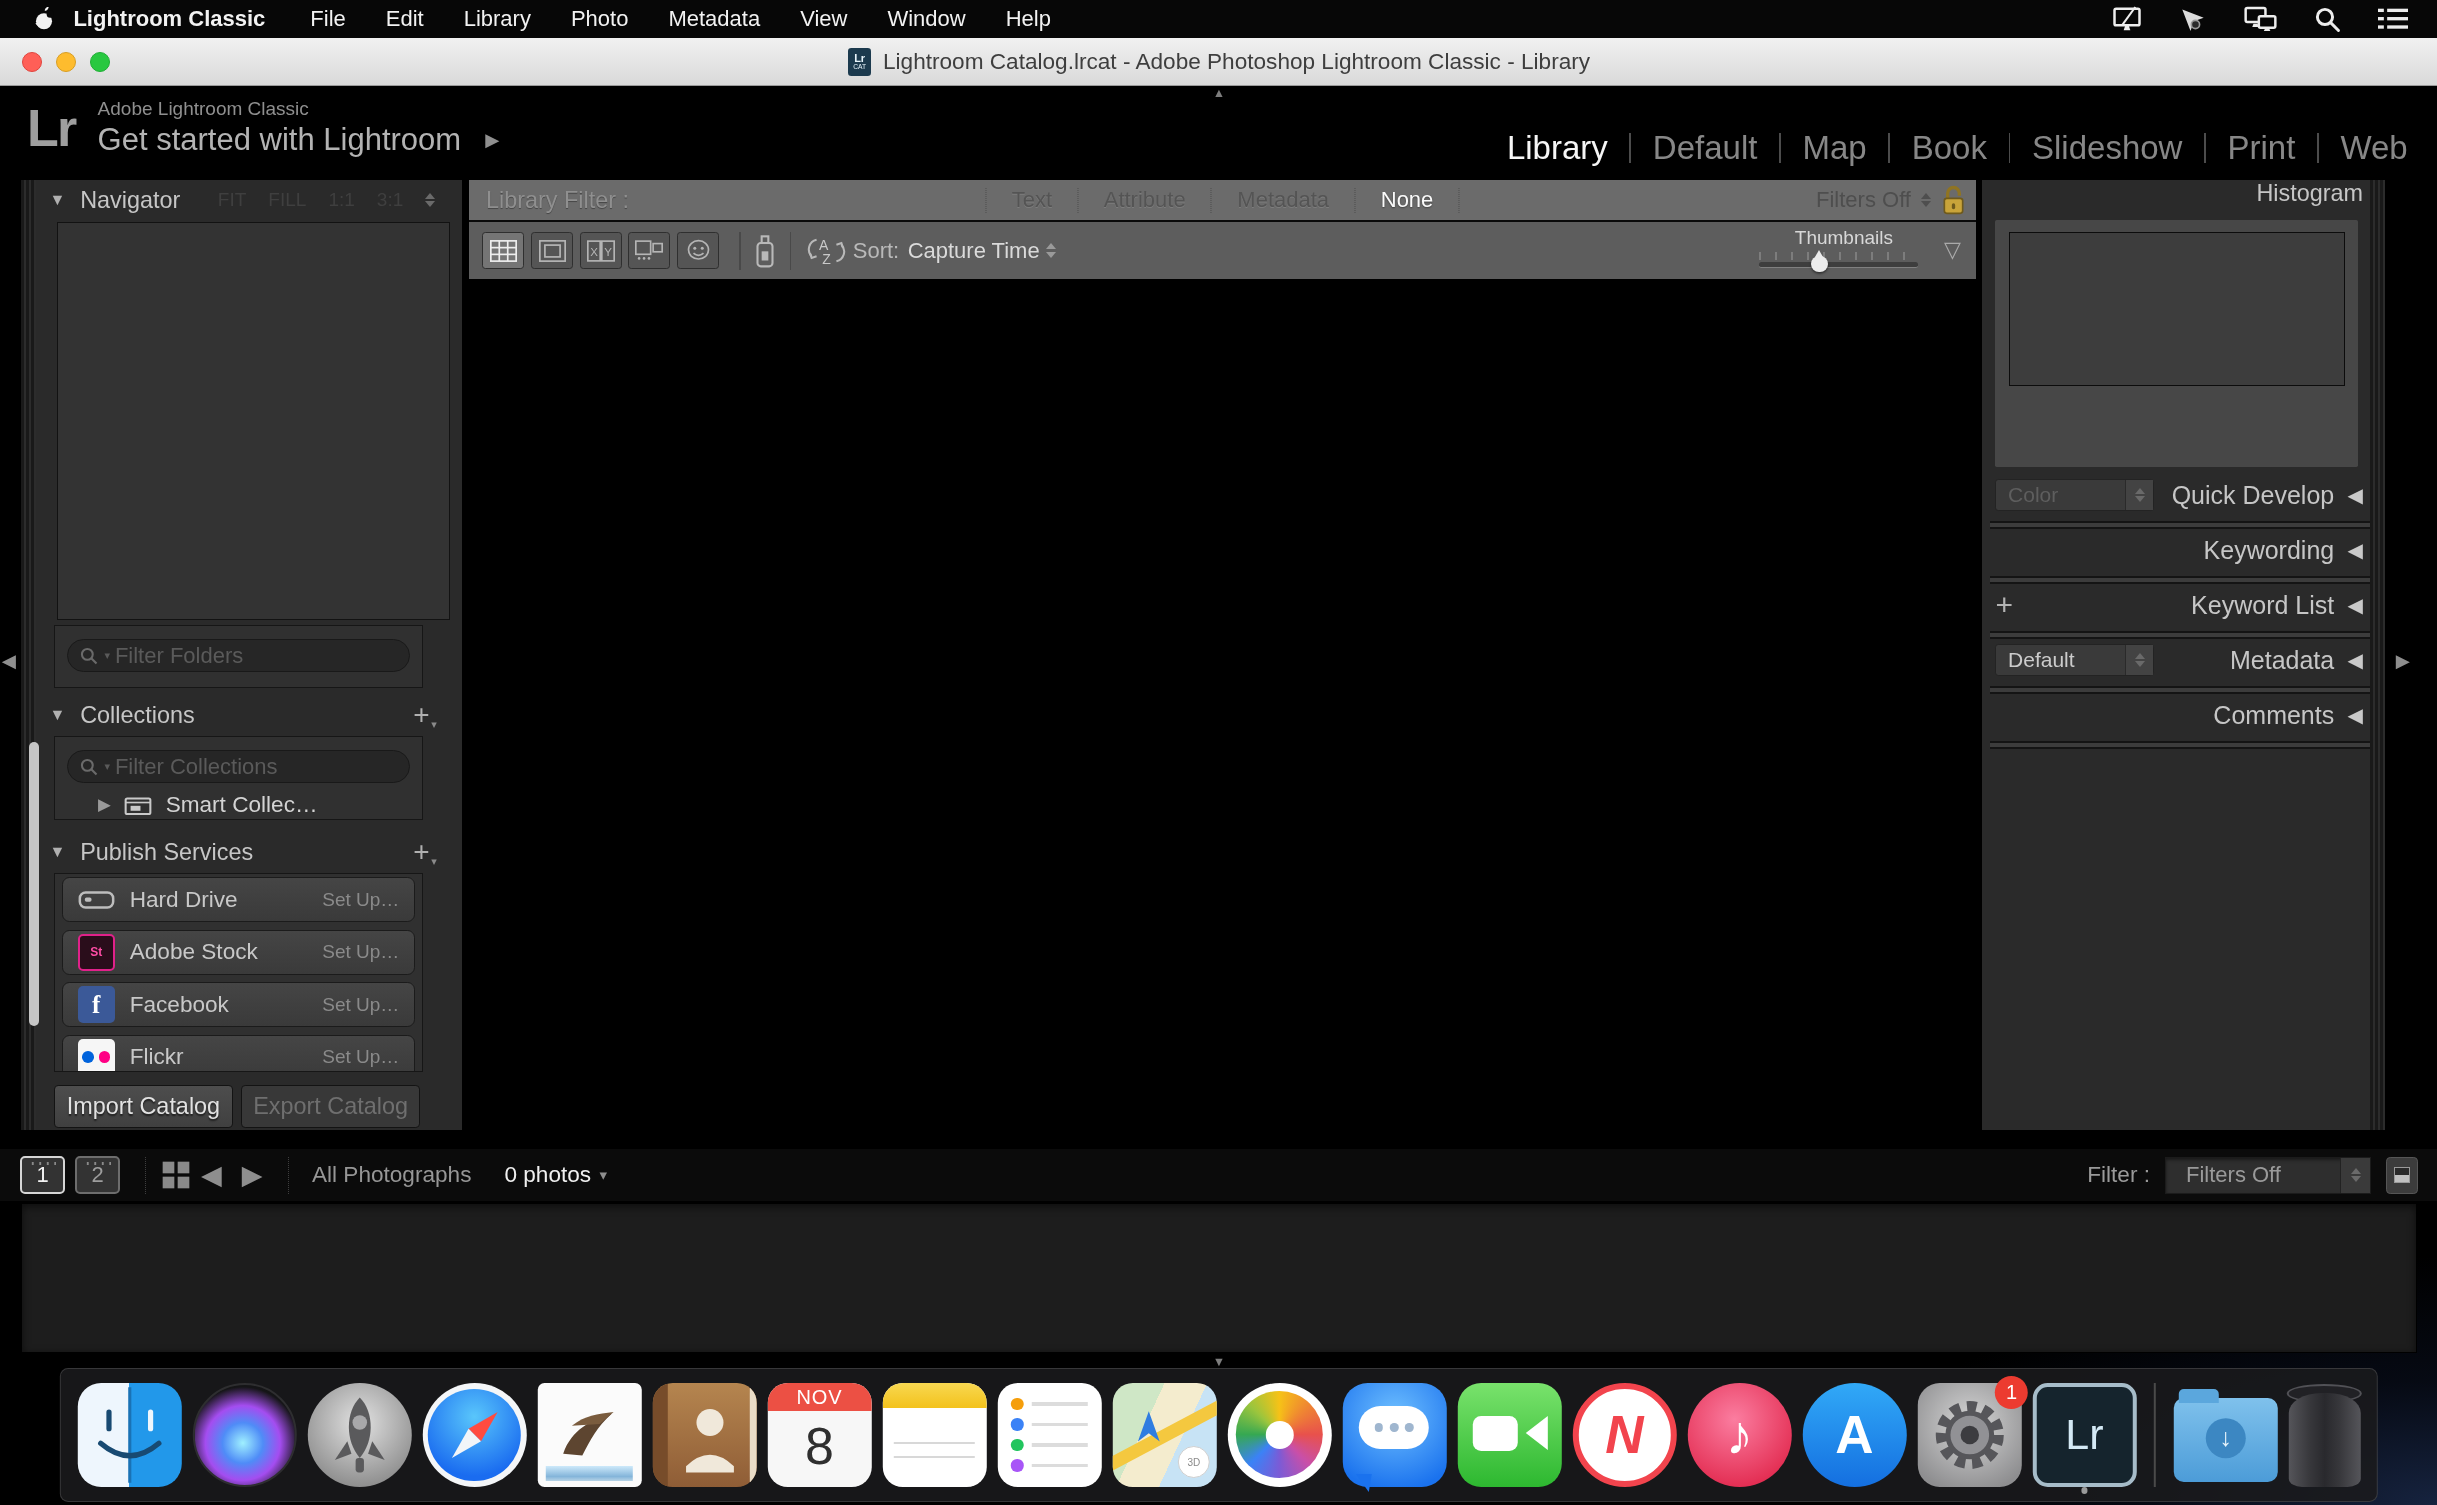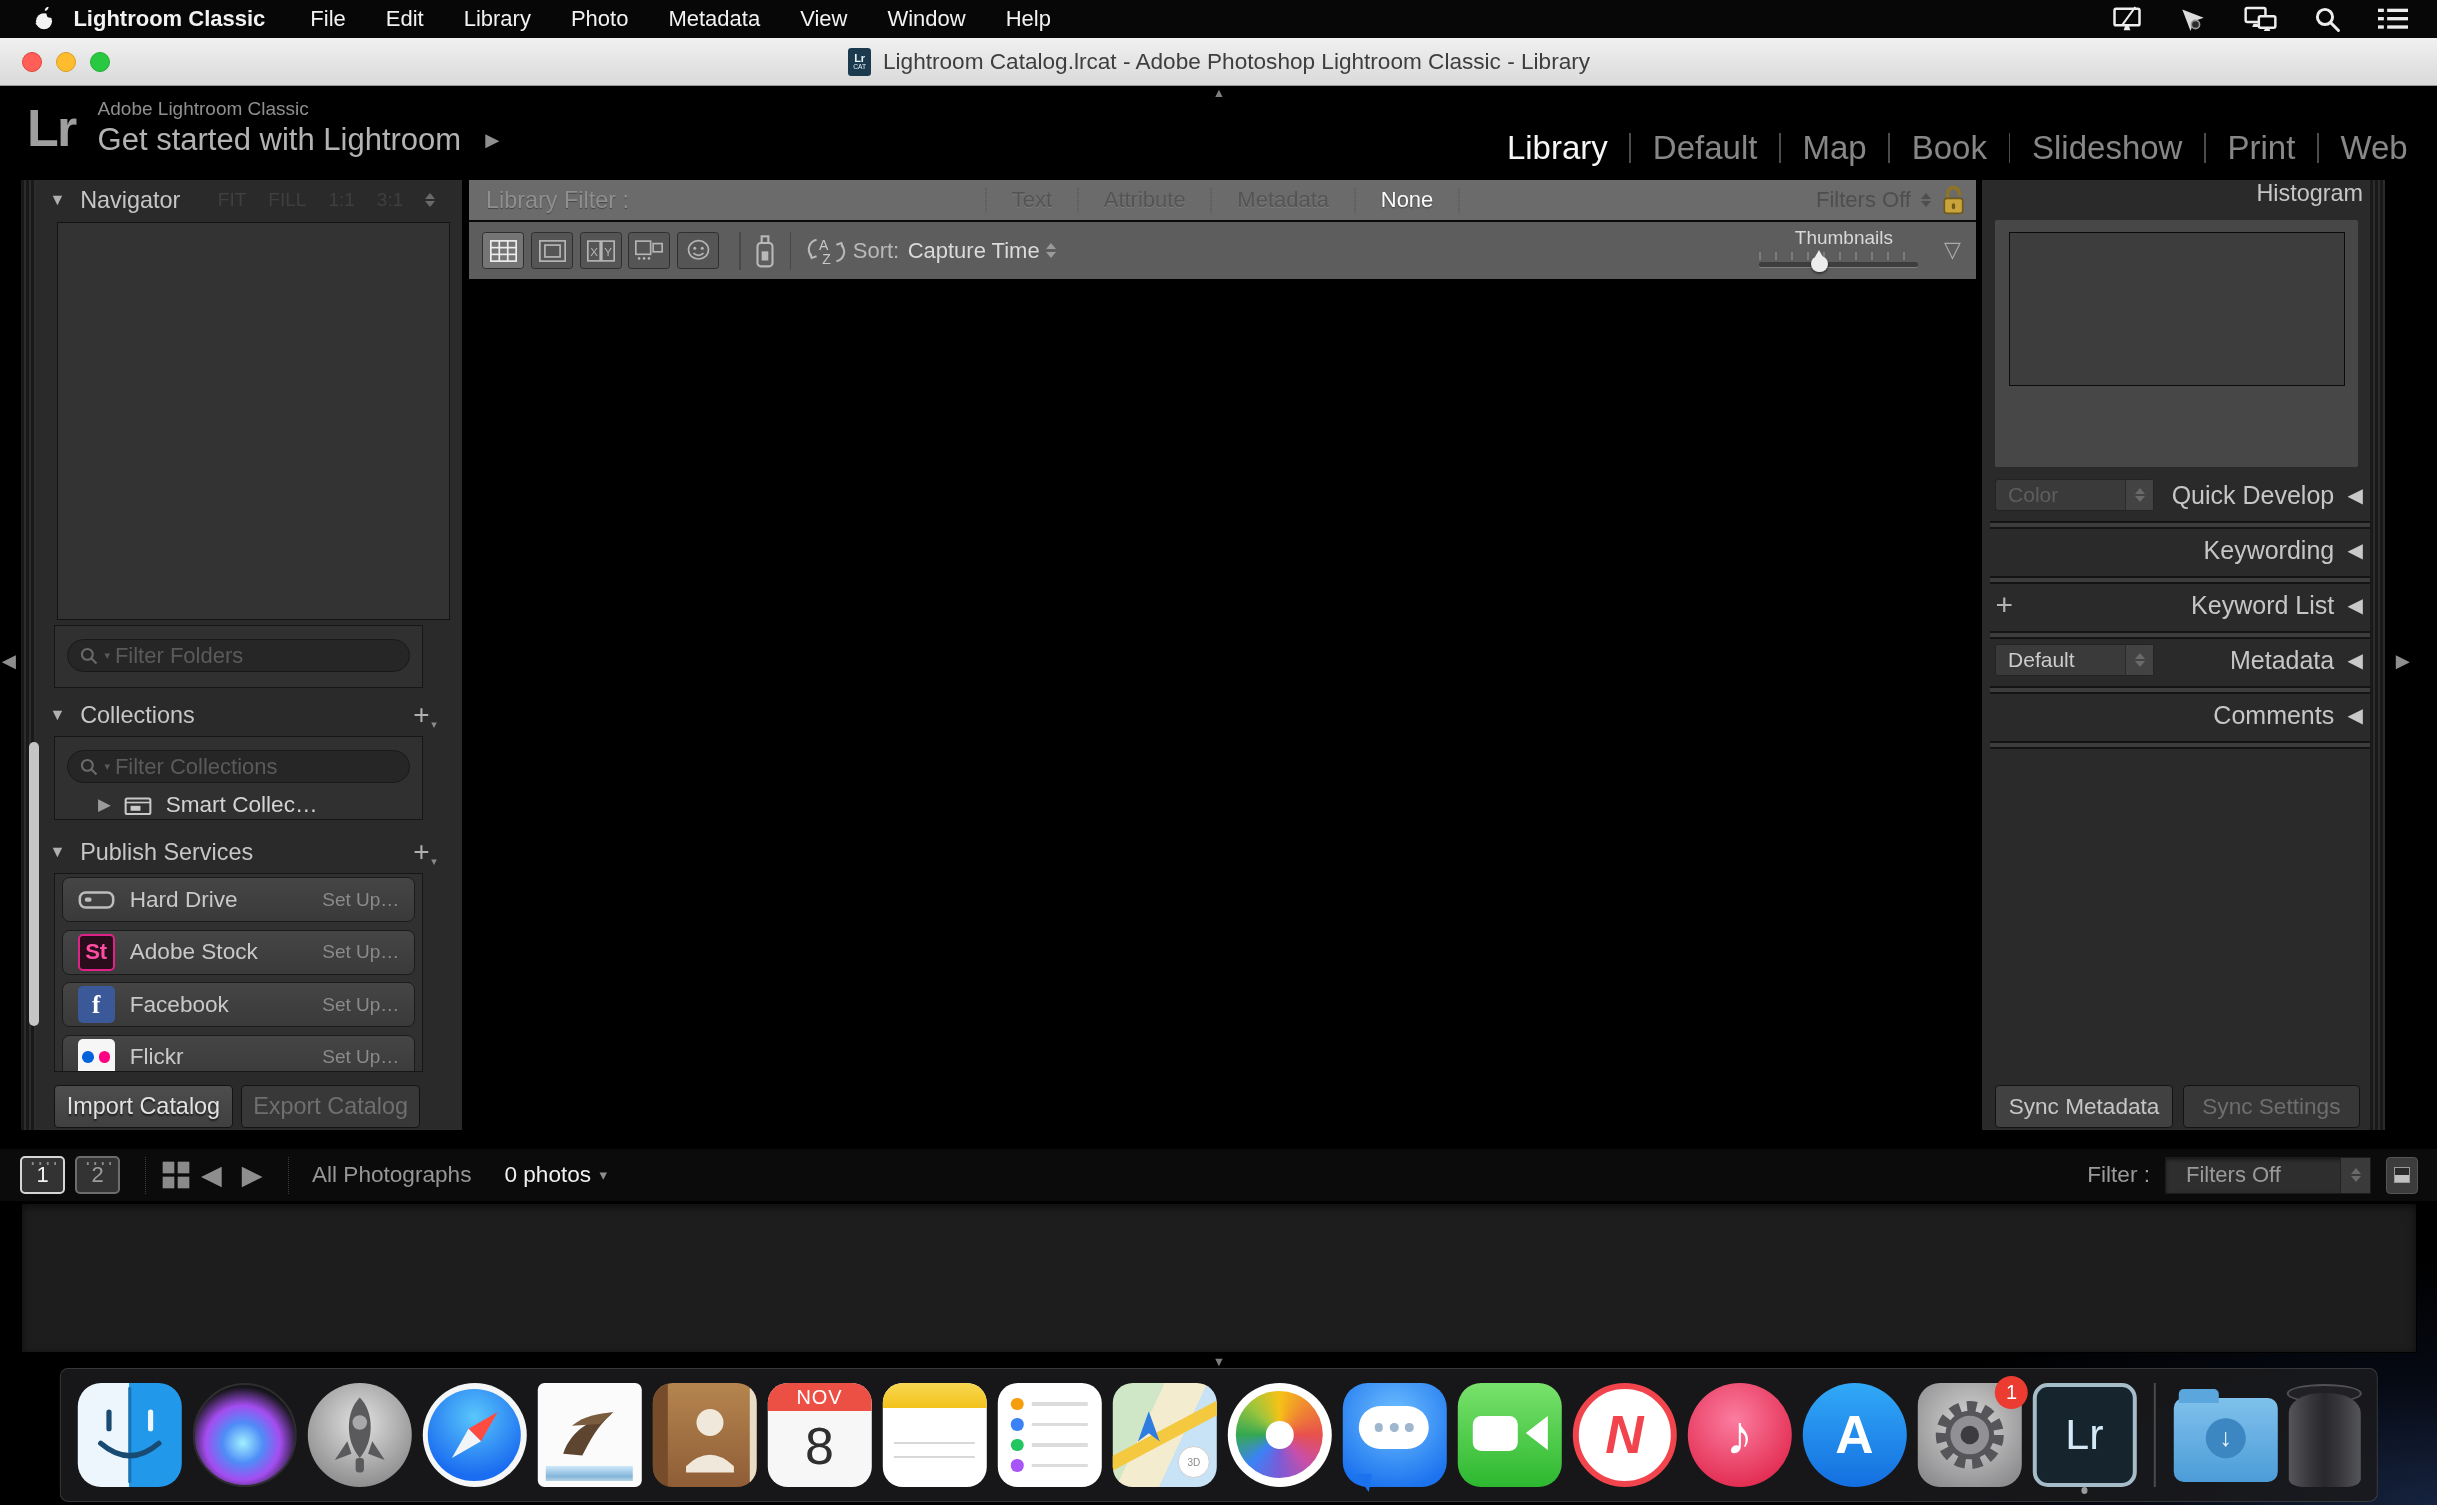--- a/index.html
+++ b/index.html
@@ -91,21 +91,21 @@
   .collections-box { top:556px; height:84px; }
   .smart-row { display:flex; align-items:center; margin-top:8.4px; padding-left:43px; gap:13.4px; color:#d3d3d3; font-size:22.6px; }
   .smart-row .exp { color:#9a9a9a; font-size:16.7px; }
   .publish-header { top:653px; }
   .publish-box { top:693px; height:199px; overflow:hidden; padding:3.3px 6.7px; }
   .pub-row { height:45px; margin-bottom:7.5px; border-radius:7.5px; border:1.7px solid #1b1b1b;
     background:linear-gradient(#454545,#3a3a3a); display:flex; align-items:center; padding:0 15px; gap:15px; }
   .pub-row .name { font-size:22.6px; color:#c8c8c8; }
   .pub-row .setup { margin-left:auto; font-size:19px; color:#8a8a8a; }
   .svc-ico { width:37px; height:37px; flex:none; display:flex; align-items:center; justify-content:center; }
-  .ico-stock { background:#2a0d1b; border:2.5px solid #e0218a; border-radius:5px; color:#ff4da6; font-weight:bold; font-size:22px; }
+  .ico-stock { background:#2a0d1b; border:2.5px solid #e0218a; border-radius:5px; color:#ff4da6; font-weight:bold; font-size:12px; }
   .ico-fb { background:#3b5998; border-radius:5px; color:#fff; font-weight:bold; font-size:25px; font-family:"Liberation Serif",serif; }
   .ico-flickr { background:#f6f6f6; border-radius:5px; gap:5px; }
   .ico-flickr i { width:11.7px; height:11.7px; border-radius:50%; }
   .ico-flickr .b { background:#0063dc; } .ico-flickr .p { background:#ff0084; }
 
   .lp-buttons { position:absolute; top:905px; left:33px; right:42px; display:flex; gap:8.4px; }
   .cat-btn { flex:1; height:43px; border-radius:4.2px; border:1.7px solid #131313; font-size:23.4px;
     display:flex; align-items:center; justify-content:center; }
   .cat-btn.primary { background:linear-gradient(#4d4d4d,#404040); color:#e2e2e2; text-shadow:0 1.7px 1.7px rgba(0,0,0,.6); }
   .cat-btn.dim { background:#383838; color:#6f6f6f; }
@@ -666,24 +666,20 @@
     <div class="rp-divider" style="top:506px"></div>
 
     <div class="rp-row" style="top:511px">
       <span class="right">
         <span class="rp-title-lg">Comments</span>
         <span class="rp-arrow">◀</span>
       </span>
     </div>
     <div class="rp-divider" style="top:561px"></div>
 
-    <div class="sync-btns">
-      <span class="sync-btn lit">Sync Metadata</span>
-      <span class="sync-btn dim">Sync Settings</span>
-    </div>
   </div>
 
   <div class="rail right">
     <span class="edge-arrow">▶</span>
   </div>
 </div>
 
 <div class="filmbar">
   <span class="mon-btn active">1</span>
   <span class="mon-btn idle">2</span>

